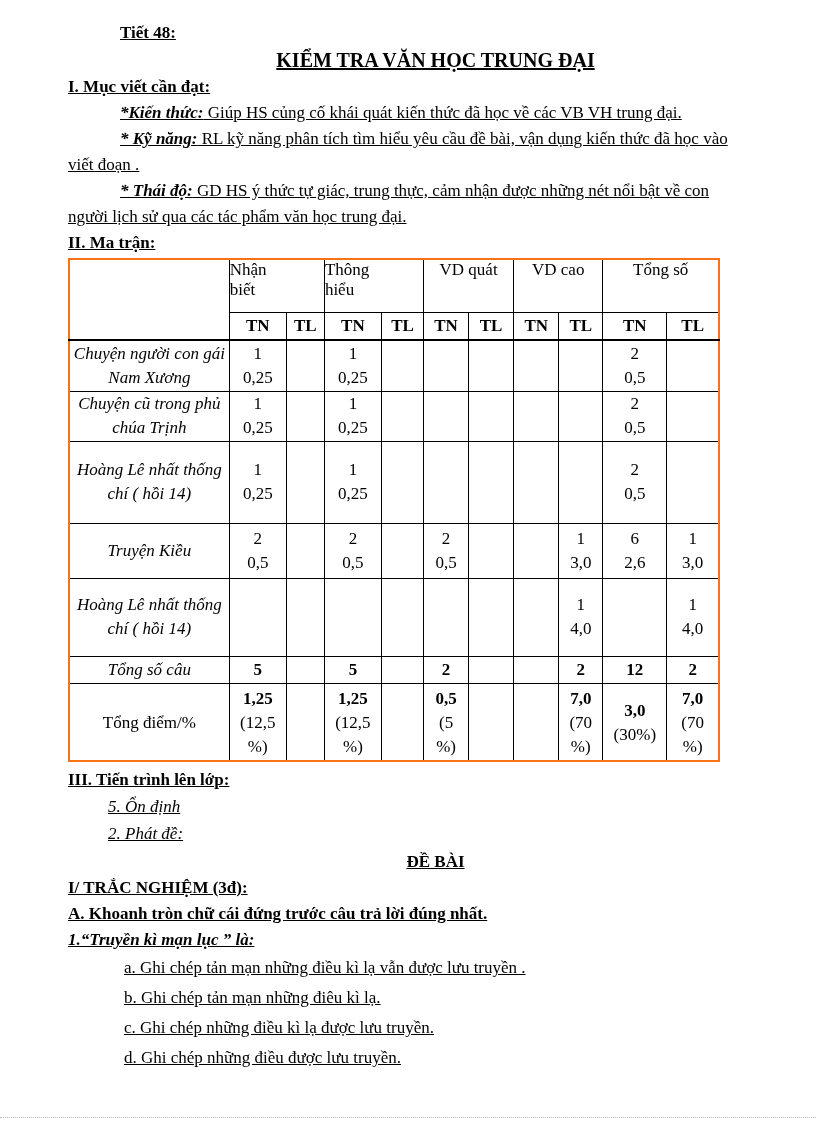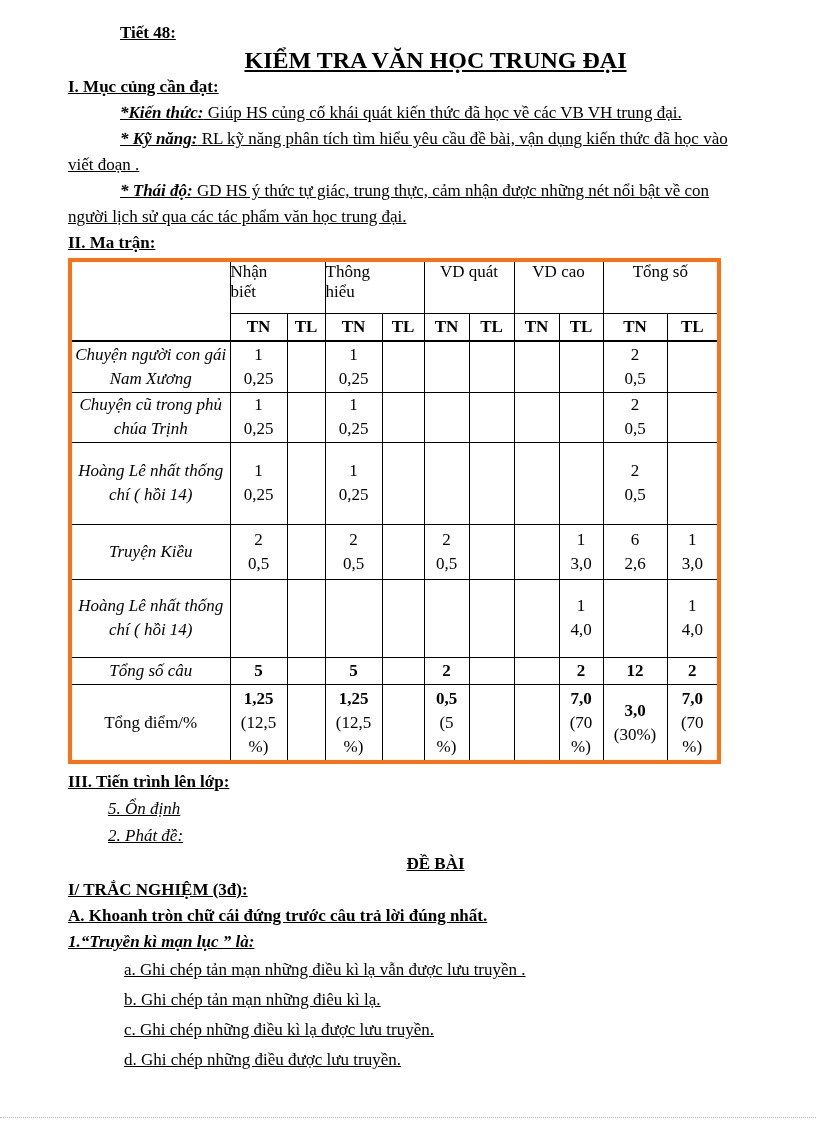--- a/index.html
+++ b/index.html
@@ -7,28 +7,28 @@
     width: 816px; height: 1123px;
     background: #ffffff; color: #000000;
     font-family: "Liberation Serif", "DejaVu Serif", serif;
     font-size: 17px;
     position: relative;
     overflow: hidden;
   }
   .content { padding: 20px 68px 0 68px; }
   p { margin: 0; line-height: 26px; text-decoration: underline; }
   .lesson { margin-left: 52px; font-weight: bold; }
-  .doc-title { text-align: center; font-weight: bold; font-size: 24px; padding-left: 55px; line-height: 28px; }
+  .doc-title { text-align: center; font-weight: bold; font-size: 20px; padding-left: 55px; line-height: 28px; }
   .h-bold { font-weight: bold; }
   .obj { text-indent: 52px; }
   .obj-label { font-weight: bold; font-style: italic; }
 
   table.matrix {
     border-collapse: collapse; table-layout: fixed;
-    width: 652px; border: 4px solid #f97316; margin: 2px 0 5px 0;
+    width: 652px; border: 2px solid #f97316; margin: 2px 0 5px 0;
   }
   .matrix th, .matrix td { border: 1px solid #000; padding: 0; font-weight: normal; overflow: hidden; }
   .matrix th.corner { background: #fff; }
   .gh { vertical-align: top; font-weight: bold; padding-top: 2px; }
   .gh .wrap { white-space: pre-line; }
   .gh .r { font-weight: normal; }
   .gh-left { text-align: left; padding-left: 13px; }
   .gh-center { text-align: center; }
   .subrow th { text-align: center; font-weight: bold; border-bottom: 2px solid #000; }
   .matrix tbody tr:first-child td { border-top: 2px solid #000; }
@@ -50,21 +50,21 @@
 
   .page-break { position: absolute; left: 0; right: 0; bottom: 5px; border-top: 1px dotted #b9b9b9; }
 </style>
 </head>
 <body>
 
 <div class="content">
   <p class="lesson">Tiết 48:</p>
   <p class="doc-title">KIỂM TRA VĂN HỌC TRUNG ĐẠI</p>
 
-  <p class="h-bold">I. Mục củng cần đạt:</p>
+  <p class="h-bold">I. Mục viết cần đạt:</p>
   <p class="obj"><span class="obj-label">*Kiến thức:</span><span> Giúp HS củng cố khái quát kiến thức đã học về các VB VH trung đại.</span></p>
   <p class="obj"><span class="obj-label">* Kỹ năng:</span><span> RL kỹ năng phân tích tìm hiểu yêu cầu đề bài, vận dụng kiến thức đã học vào viết đoạn .</span></p>
   <p class="obj"><span class="obj-label">* Thái độ:</span><span> GD HS ý thức tự giác, trung thực, cảm nhận được những nét nổi bật về con người lịch sử qua các tác phẩm văn học trung đại.</span></p>
 
   <p class="h-bold">II. Ma trận:</p>
 
   <table class="matrix">
       <colgroup>
         <col style="width: 160px;">
         <col style="width: 57px;">

